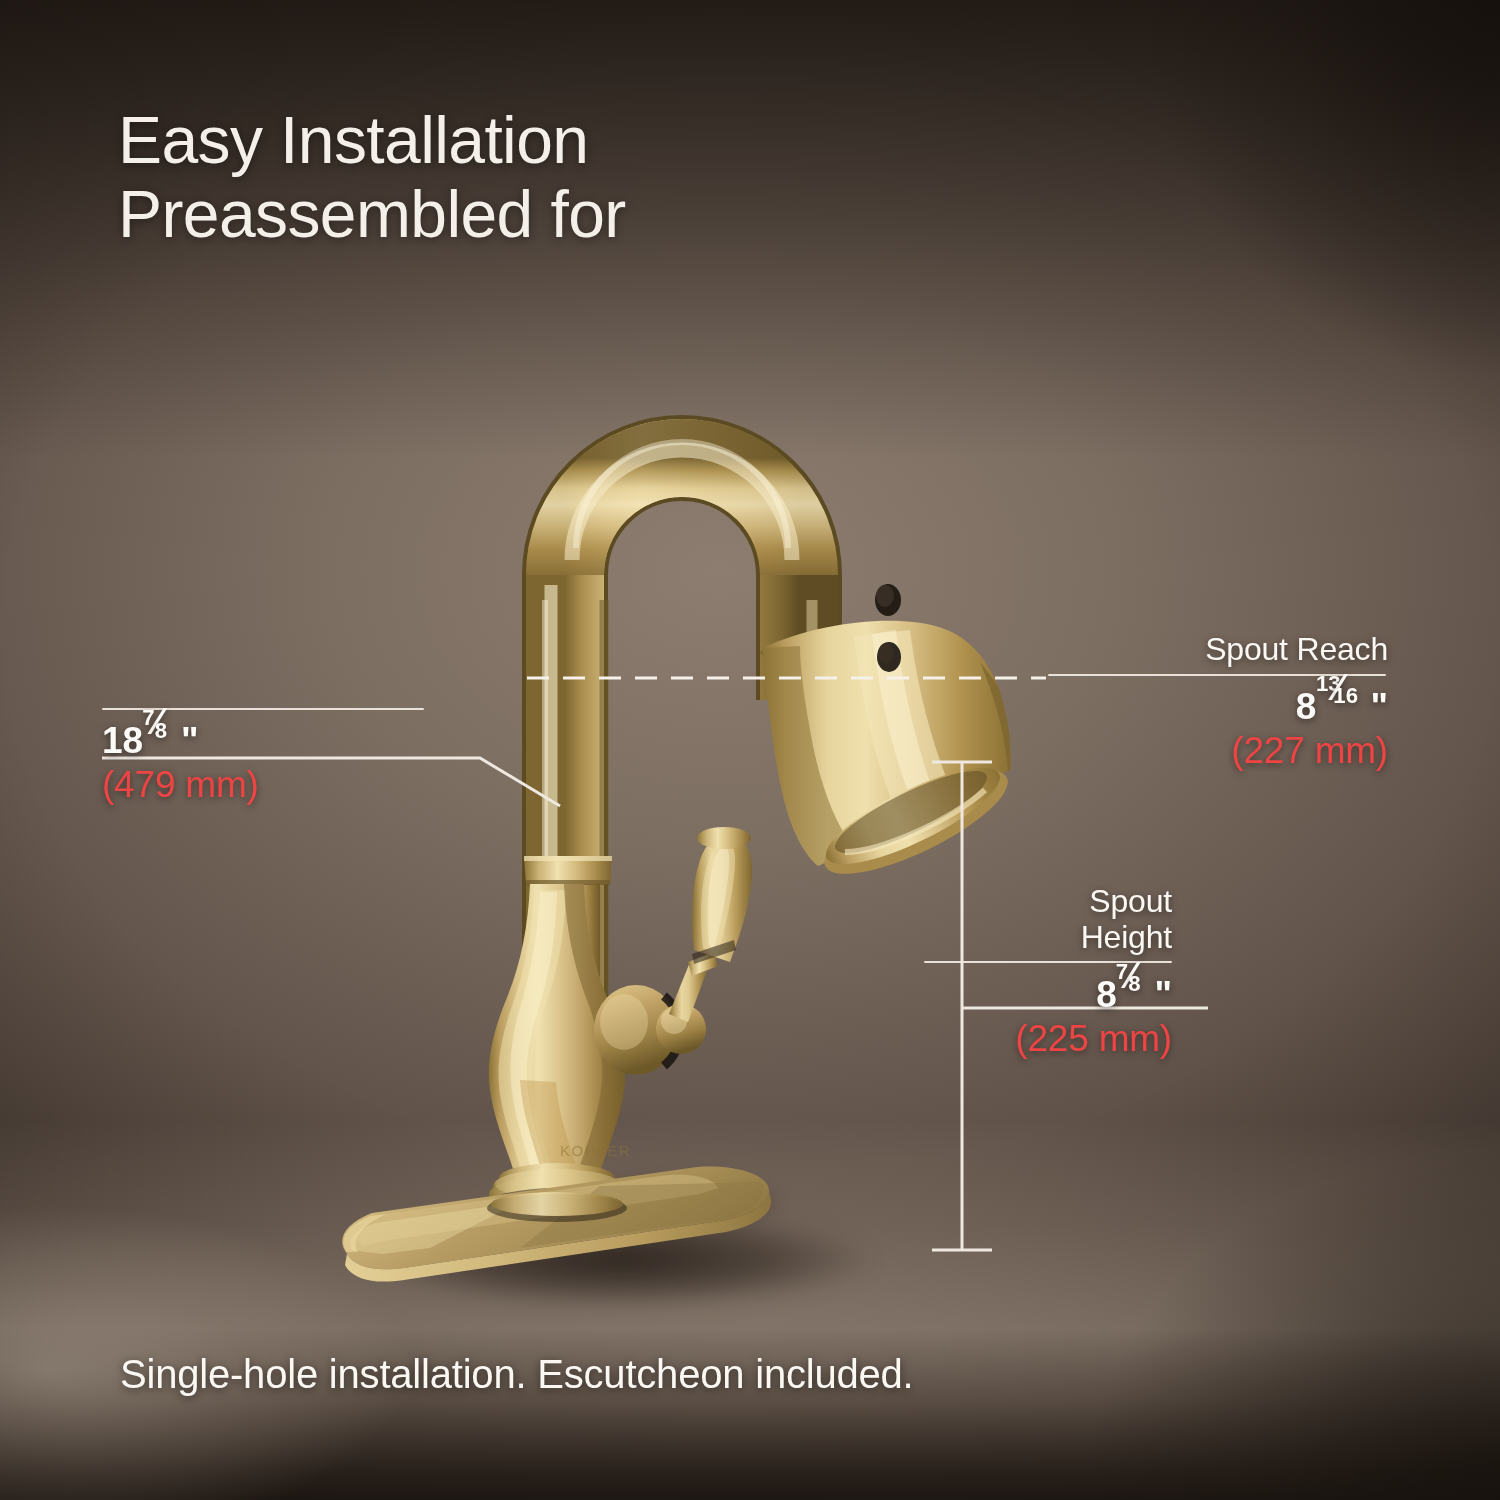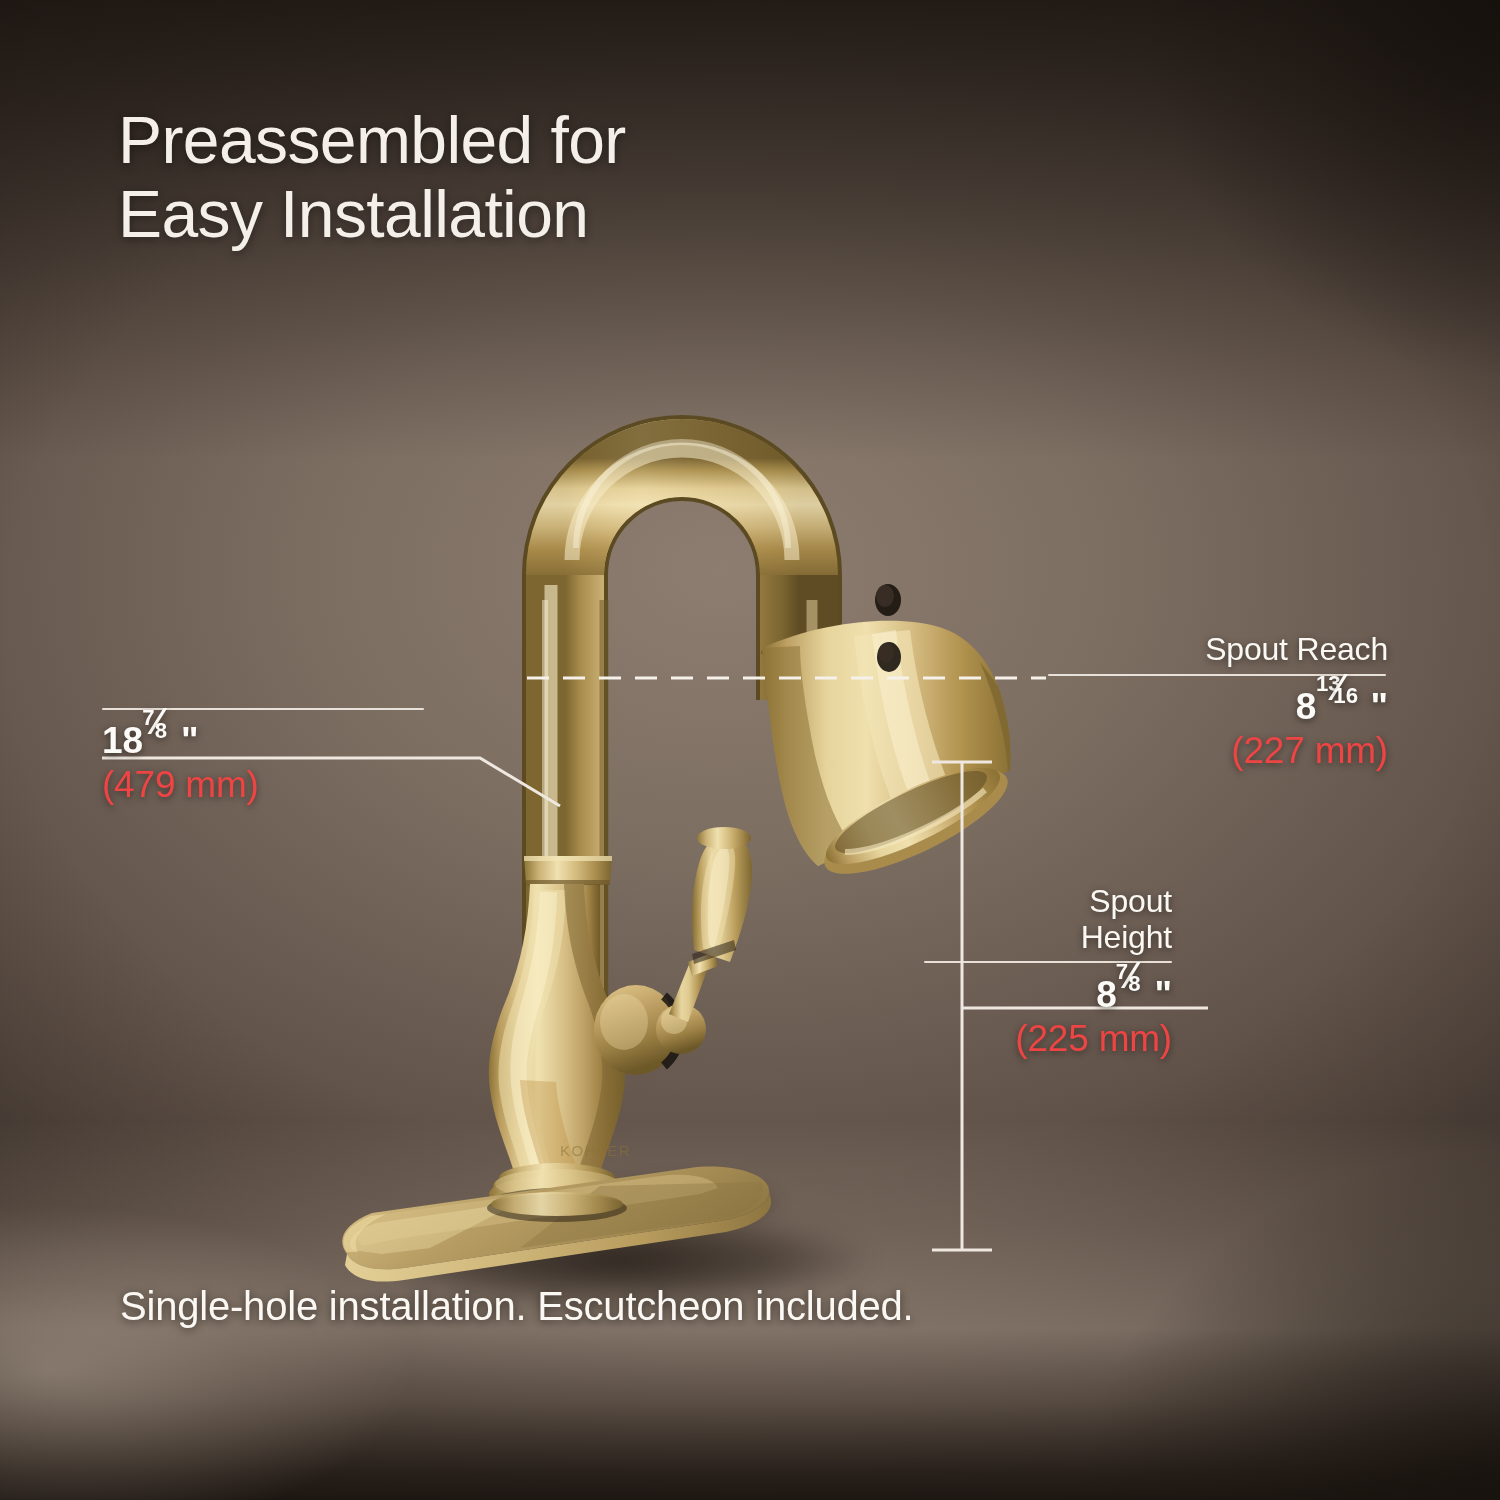--- a/index.html
+++ b/index.html
@@ -62,21 +62,21 @@
   #faucet{position:absolute;left:0;top:0;width:1500px;height:1500px;}
 
   
   .title{
     position:absolute;left:118px;top:104px;width:760px;
     color:#f4efe9;font-size:66px;line-height:1.12;font-weight:400;
     letter-spacing:-0.6px;
     text-shadow:0 2px 10px rgba(0,0,0,0.45);
   }
   .caption{
-    position:absolute;left:120px;top:1284px;
+    position:absolute;left:120px;top:1352px;
     color:#fbf7f2;font-size:40px;font-weight:400;letter-spacing:-0.2px;
     text-shadow:0 2px 9px rgba(0,0,0,0.55);
   }
 
   .dim-head{
     color:#fbf8f4;font-size:32px;font-weight:400;line-height:1.12;
     letter-spacing:-0.2px;
     text-shadow:0 2px 7px rgba(0,0,0,0.5);
   }
   .dim-val{
@@ -384,22 +384,22 @@
     <path d="M527,678 L1046,678" fill="none" stroke="#f6f1ea" stroke-width="3" stroke-dasharray="22 14" stroke-linecap="butt"></path>
 
     <path d="M962,762 L962,1250" fill="none" stroke="#efe8e0" stroke-width="3"></path>
     <path d="M932,762 L992,762" fill="none" stroke="#efe8e0" stroke-width="3"></path>
     <path d="M932,1250 L992,1250" fill="none" stroke="#efe8e0" stroke-width="3"></path>
 
     <path d="M962,1008 L1208,1008" fill="none" stroke="#efe8e0" stroke-width="3"></path>
   </svg>
 
   <div class="title">
+    <div>Easy Installation</div>
     <div>Preassembled for</div>
-    <div>Easy Installation</div>
   </div>
 
   <div id="blk-faucet">
     <div class="rule"></div>
     <div class="dim-val"><span>18</span><span class="fr"><sup>7</sup><span class="sl">⁄</span><sub>8</sub></span><span class="pr">"</span></div>
     <div class="dim-mm">(479 mm)</div>
   </div>
 
   <div id="blk-reach">
     <div class="dim-head">Spout Reach</div>

